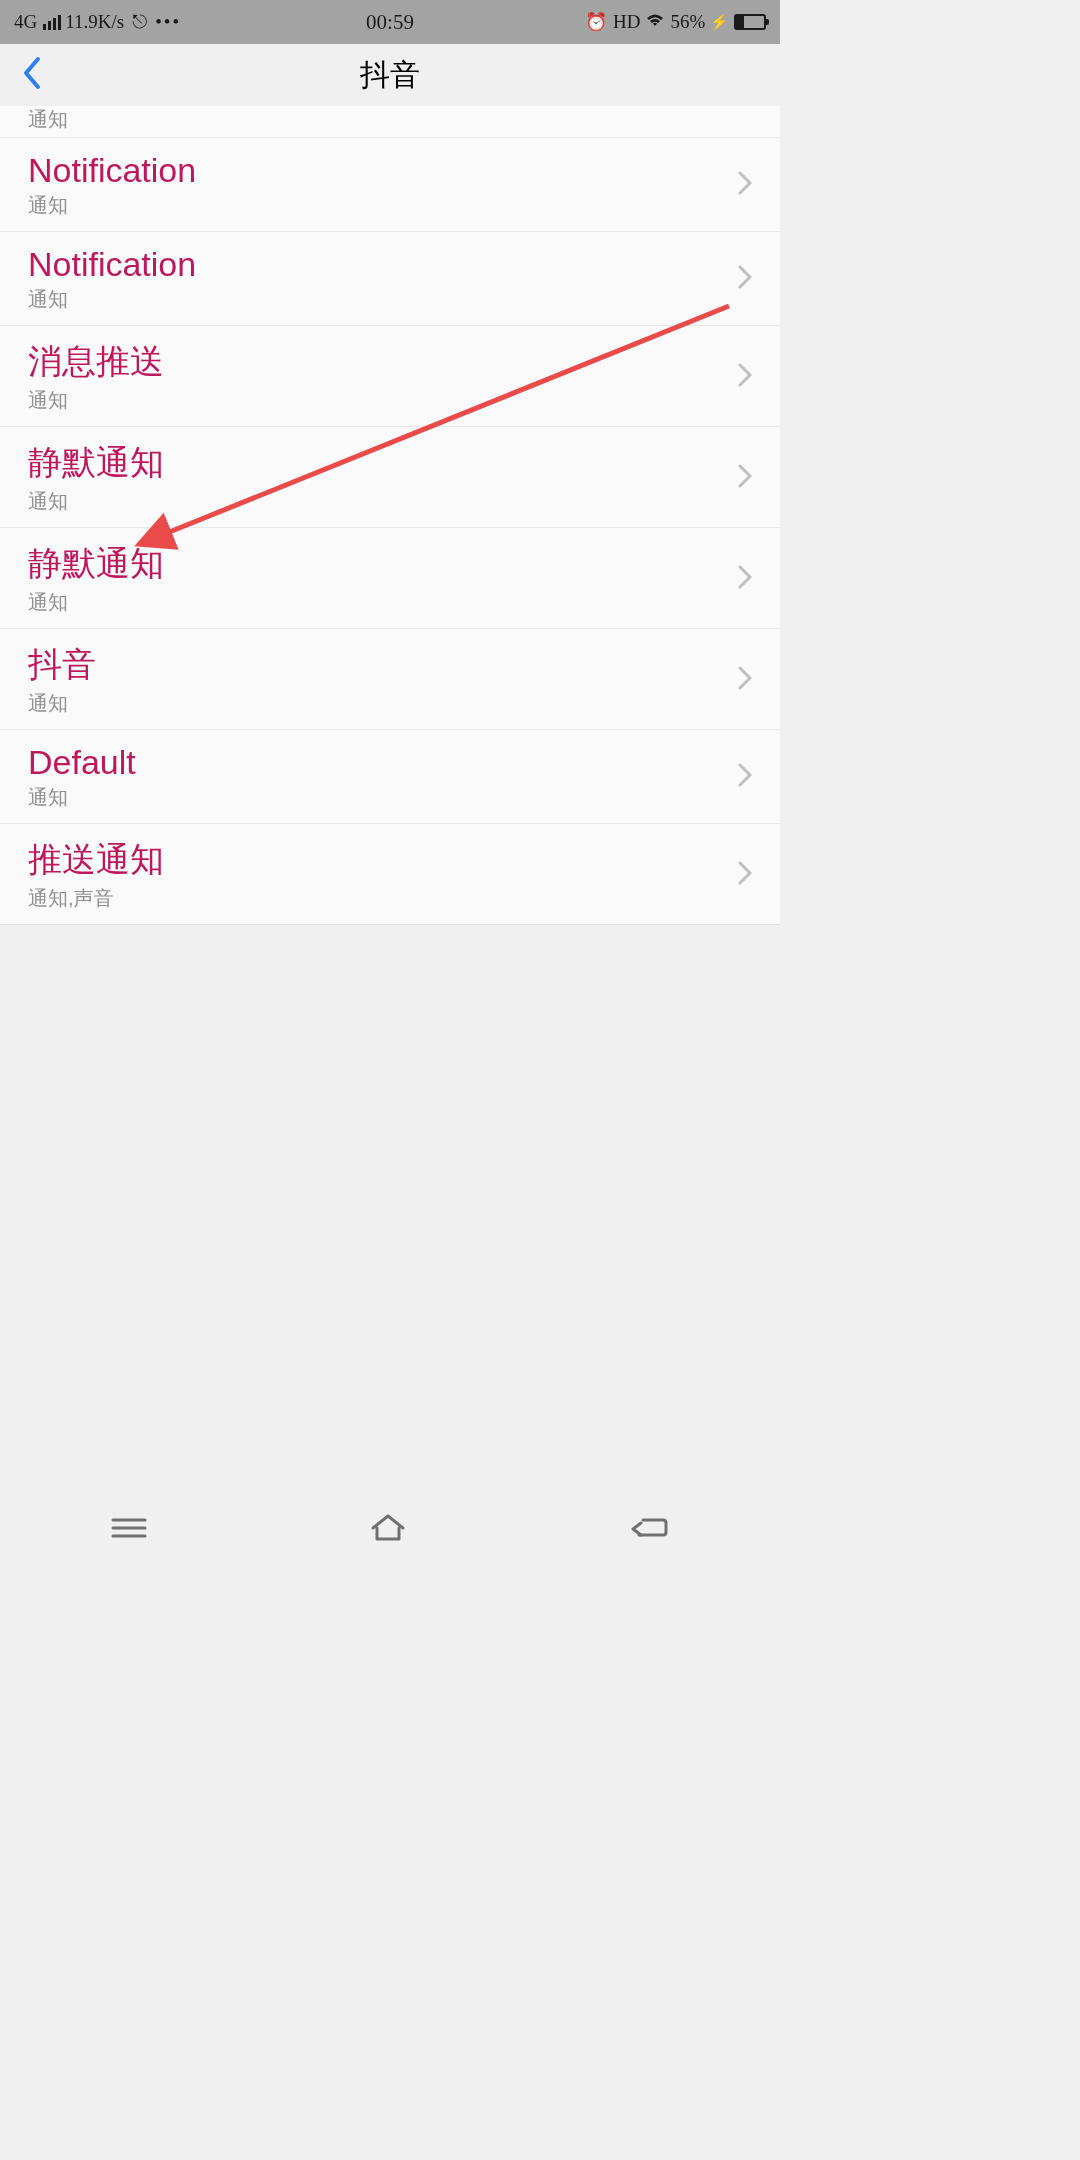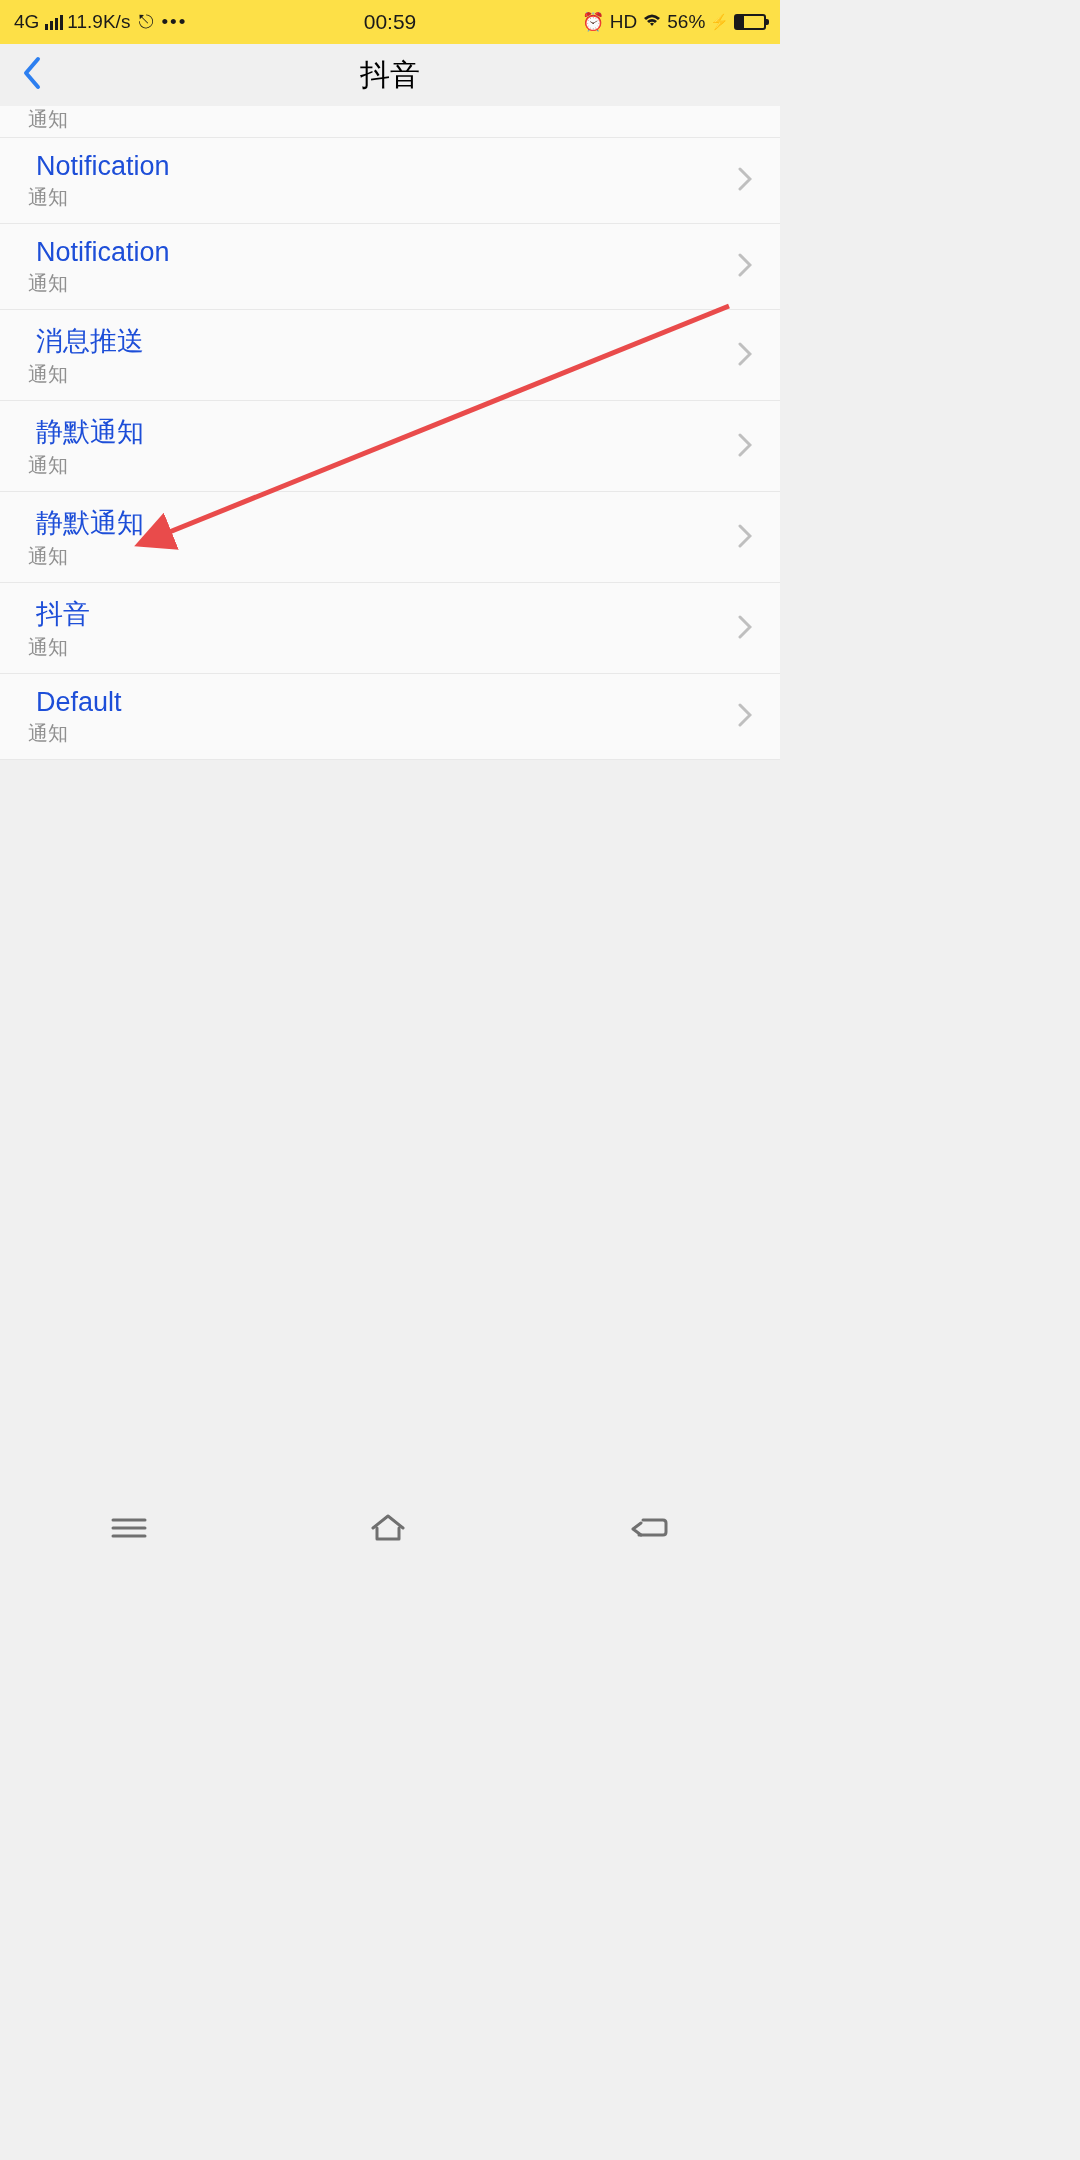--- a/index.html
+++ b/index.html
@@ -7,28 +7,29 @@
       width: 780px;
       height: 1560px;
       background: #f0f0f0;
       font-family: -apple-system, "Helvetica Neue", Arial, sans-serif;
       position: relative;
       overflow: hidden;
     }
     
     .status-bar {
       height: 44px;
-      background: #fde047;
+      background: #a3a3a3;
       display: flex;
       justify-content: space-between;
       align-items: center;
       padding: 0 14px;
       font-size: 19px;
       font-weight: 500;
       color: #1a1a1a;
+      font-family: Liberation Serif, serif;
     }
     .status-left { display: flex; align-items: center; gap: 4px; }
     .status-center { position: absolute; left: 50%; transform: translateX(-50%); font-size: 21px; font-weight: 500; }
     .status-right { display: flex; align-items: center; gap: 5px; }
     .signal-bars { display: inline-flex; align-items: flex-end; gap: 2px; margin-left: 2px; }
     .bar { width: 3px; background: #1a1a1a; }
     .b1 { height: 6px; } .b2 { height: 9px; } .b3 { height: 12px; } .b4 { height: 15px; }
     .alarm-icon { font-size: 18px; }
     .wifi-icon { font-size: 17px; }
     .battery {
@@ -76,21 +77,21 @@
     .row {
       border-bottom: 1px solid #e8e8e8;
       padding: 13px 28px 12px 28px;
       display: flex;
       align-items: center;
       justify-content: space-between;
       cursor: pointer;
       min-height: 78px;
     }
     .row-text { display: flex; flex-direction: column; gap: 2px; }
-    .row-title { font-size: 27px; color: #1d4ed8; font-weight: 400; margin-left: 8px; }
+    .row-title { font-size: 34px; color: #be185d; font-weight: 400; }
     .row-sub { font-size: 20px; color: #909090; }
     .chevron { color: #bfbfbf; flex-shrink: 0; }
     
     .annotation-arrow {
       position: absolute;
       pointer-events: none;
       z-index: 100;
     }
     
     .nav-bar {
@@ -209,20 +210,29 @@
   </div>
   <div class="row">
     <div class="row-text">
       <span class="row-title">Default</span>
       <span class="row-sub">通知</span>
     </div>
     <span class="chevron"><svg width="14" height="24" viewBox="0 0 14 24">
           <polyline points="2,2 12,12 2,22" stroke="#bfbfbf" stroke-width="3" fill="none" stroke-linecap="round"></polyline>
         </svg></span>
   </div>
+  <div class="row" style="border-bottom:1px solid #e0e0e0;">
+    <div class="row-text">
+      <span class="row-title">推送通知</span>
+      <span class="row-sub">通知,声音</span>
+    </div>
+    <span class="chevron"><svg width="14" height="24" viewBox="0 0 14 24">
+          <polyline points="2,2 12,12 2,22" stroke="#bfbfbf" stroke-width="3" fill="none" stroke-linecap="round"></polyline>
+        </svg></span>
+  </div>
 </div>
 
 <svg class="annotation-arrow" style="left:0; top:0;" width="780" height="1560">
   <defs>
     <marker id="arrowhead" markerWidth="8" markerHeight="8" refX="2" refY="4" orient="auto">
       <polygon points="0 0, 8 4, 0 8" fill="#e94b4b"></polygon>
     </marker>
   </defs>
   <line x1="729" y1="306" x2="162" y2="535" stroke="#e94b4b" stroke-width="5" marker-end="url(#arrowhead)"></line>
 </svg>

